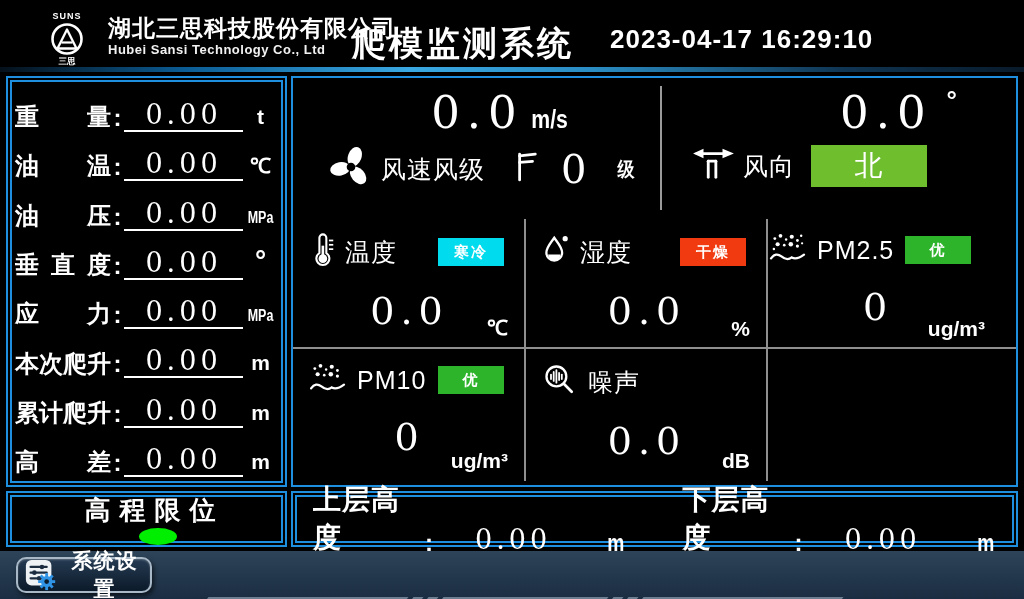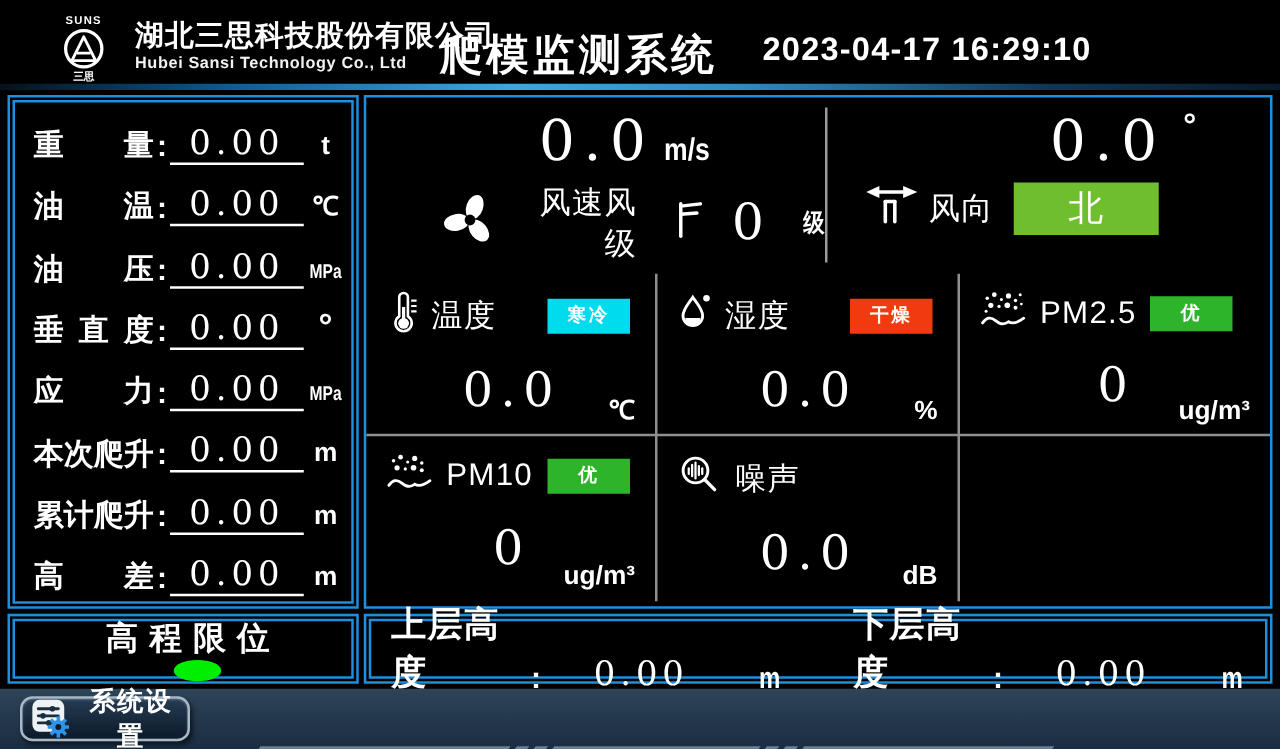--- a/index.html
+++ b/index.html
@@ -16,21 +16,21 @@
   .app-title { position:absolute; left:352px; top:11px; font-size:34px; font-weight:bold; letter-spacing:3px; }
   .datetime { position:absolute; left:610px; top:14px; font-size:26px; font-weight:bold; letter-spacing:1px; }
   .header-line { position:absolute; left:0; top:57px; width:1024px; height:5px;
     background:linear-gradient(90deg,#05101a 0%,#0b5c94 18%,#3aa8e2 40%,#2a8cc2 58%,#103654 82%,#081a2a 100%); }
 
   
   .dbl-border { border:2px solid #1e8ede; box-shadow: inset 0 0 0 2px #000, inset 0 0 0 4px #1e8ede; }
   .sgl-border { border:2px solid #1e8ede; }
 
   
-  .left-panel { position:absolute; left:6px; top:66px; width:281px; height:411px; padding:12px 7px 8px 19px;
+  .left-panel { position:absolute; left:6px; top:66px; width:281px; height:411px; padding:12px 7px 8px 7px;
     display:flex; flex-direction:column; justify-content:space-between; }
   .metric-row { display:flex; align-items:flex-end; height:42px; }
   .m-label { width:96px; font-size:24px; font-weight:bold; white-space:nowrap;
     text-align:justify; text-align-last:justify; line-height:1.2; }
   .m-colon { width:13px; font-size:24px; font-weight:bold; text-align:center; }
   .m-value { flex:1; text-align:center; font-family:"DejaVu Serif","Liberation Serif",serif;
     font-size:27px; letter-spacing:4px; border-bottom:2px solid #fff; line-height:1.15; }
   .m-unit { width:35px; text-align:center; font-weight:bold; font-size:21px; line-height:1; padding-bottom:5px; }
   .m-unit.cond { font-size:16px; transform:scaleX(.78); transform-origin:center; }
   .m-unit.deg { font-size:28px; }
@@ -166,21 +166,21 @@
     </div>
   </section>
 
   <section class="main-panel sgl-border">
 
     <div class="wind-half wind-speed">
       <div class="big-line" style="justify-content:center; padding-left:48px;">
         <span class="big-val">0.0</span>
         <span class="big-unit">m/s</span>
       </div>
-      <div class="sub-line" style="padding-left:61px;text-align:right;">
+      <div class="sub-line" style="padding-left:36px;text-align:right;">
         <span>
           <svg viewBox="0 0 46 46" width="44" height="44">
             <g fill="#fff" transform="translate(23,23)">
               <ellipse cx="0" cy="-11.5" rx="7" ry="10.5" transform="rotate(20)"></ellipse>
               <ellipse cx="0" cy="-11.5" rx="7" ry="10.5" transform="rotate(140)"></ellipse>
               <ellipse cx="0" cy="-11.5" rx="7" ry="10.5" transform="rotate(260)"></ellipse>
               <circle r="4.5" fill="#000"></circle>
             </g>
           </svg>
         </span>
@@ -258,21 +258,21 @@
             <circle cx="26.5" cy="7" r="3" fill="#fff"></circle>
           </svg>
         </span>
         <span class="cell-label">湿度</span>
         <span class="badge" style="background-color: rgb(242, 58, 16);">干燥</span>
       </div>
       <div class="cell-value">0.0</div>
       <div class="cell-unit">%</div>
     </div>
 
-    <div class="cell" style="left:475px; top:141px; width:248px; height:128px;">
+    <div class="cell" style="left:460px; top:141px; width:248px; height:128px;">
       <div class="cell-header">
         <span>
           <svg viewBox="0 0 40 34" width="38" height="32">
             <g fill="#fff">
               <circle cx="6" cy="7" r="1.5"></circle>
                 <circle cx="12" cy="4" r="2"></circle>
                 <circle cx="18" cy="8" r="1.3"></circle>
               <circle cx="24" cy="5" r="2.2"></circle>
                 <circle cx="30" cy="9" r="1.5"></circle>
                 <circle cx="34" cy="4" r="1.3"></circle>

